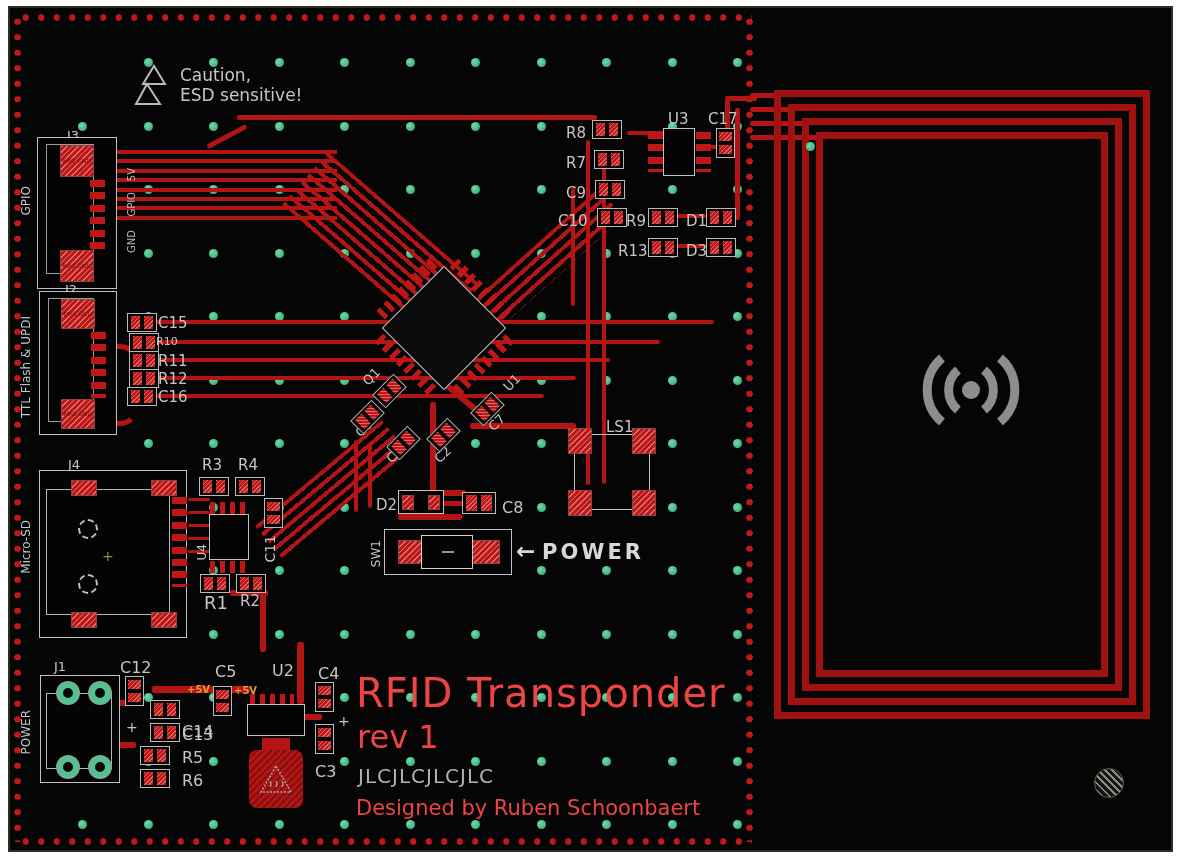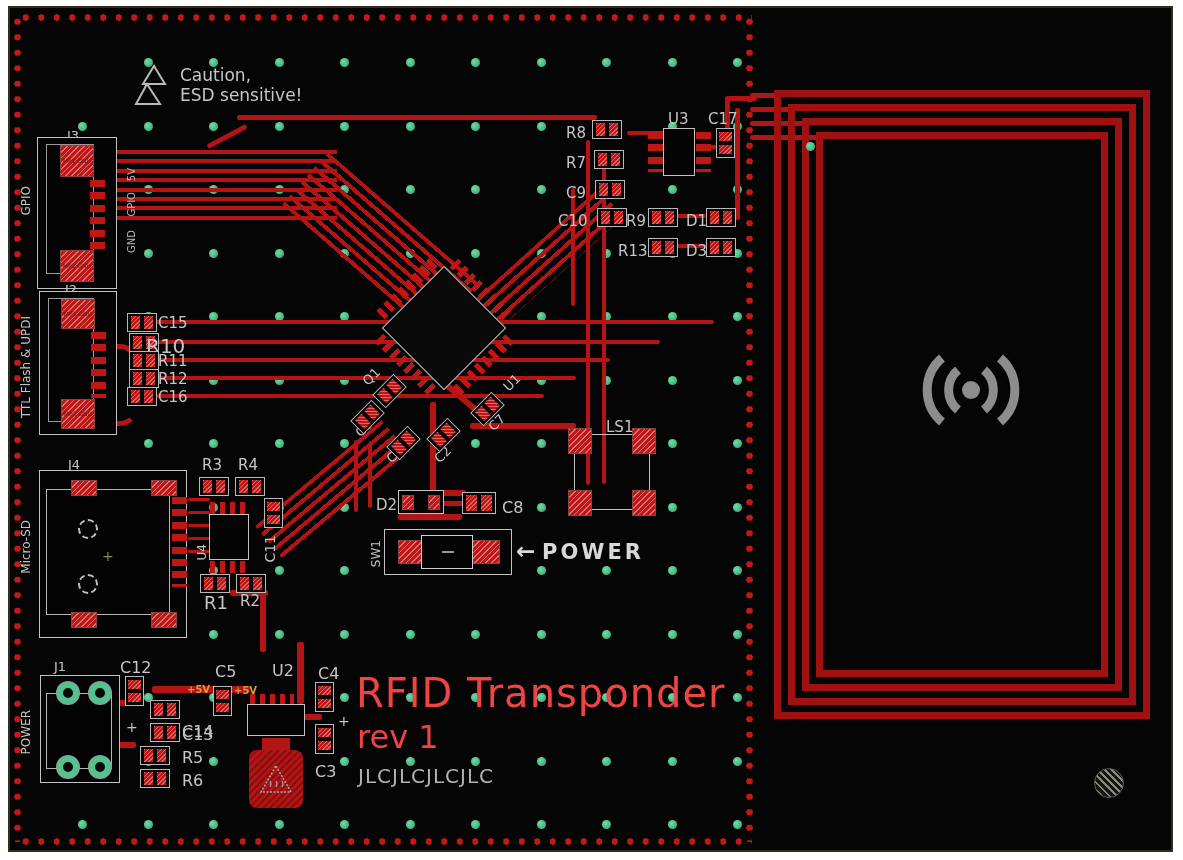--- a/index.html
+++ b/index.html
@@ -248,21 +248,21 @@
 
   <div class="p2h" style="left:117px;top:305px;">
         <i></i>
         <i></i>
       </div>
   <span class="lbl" style="left:148px;top:308px;font-size:15px;">C15</span>
   <div class="p2h" style="left:119px;top:325px;">
         <i></i>
         <i></i>
       </div>
-  <span class="lbl" style="left:136px;top:328px;font-size:20px;">R10</span>
+  <span class="lbl" style="left:146px;top:328px;font-size:11px;">R10</span>
   <div class="p2h" style="left:119px;top:343px;">
         <i></i>
         <i></i>
       </div>
   <span class="lbl" style="left:148px;top:346px;font-size:15px;">R11</span>
   <div class="p2h" style="left:119px;top:361px;">
         <i></i>
         <i></i>
       </div>
   <span class="lbl" style="left:148px;top:364px;font-size:15px;">R12</span>
@@ -502,20 +502,21 @@
     <path d="M13 20 L26 40 H2 Z" fill="none" stroke="#b9b9b9" stroke-width="2"></path>
   </svg>
   <div style="position:absolute;left:170px;top:58px;color:#c6c6c6;font-size:17px;line-height:1.15;">
     <div>Caution,</div>
     <div>ESD sensitive!</div>
   </div>
 
   <div class="title-txt" style="left:346px;top:662px;font-size:40px;letter-spacing:1px;">RFID Transponder</div>
   <div class="title-txt" style="left:347px;top:710px;font-size:32px;">rev 1</div>
   <div class="title-txt" style="left:348px;top:756px;font-size:20px;color:#b2b2b2;letter-spacing:1px;">JLCJLCJLCJLC</div>
+  <div class="title-txt" style="left:346px;top:788px;font-size:21px;">Designed by Ruben Schoonbaert</div>
 
   <div>
     <div class="coil" style="left:764px;top:82px;width:376px;height:629px;"></div>
     <div class="coil" style="left:778px;top:96px;width:348px;height:601px;"></div>
     <div class="coil" style="left:792px;top:110px;width:320px;height:573px;"></div>
     <div class="coil" style="left:806px;top:124px;width:292px;height:545px;"></div>
     <div class="via" style="left:796px;top:134px;"></div>
     <div style="position:absolute;left:886px;top:344px;width:150px;text-align:center;">
       <svg width="130" height="78" viewBox="0 0 130 78">
         <g fill="none" stroke="#8d8d8d" stroke-width="9">

